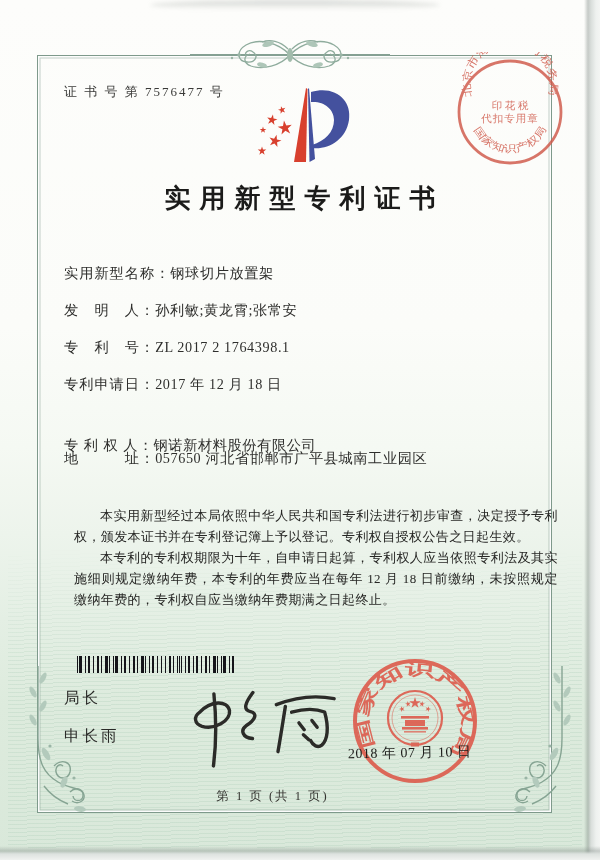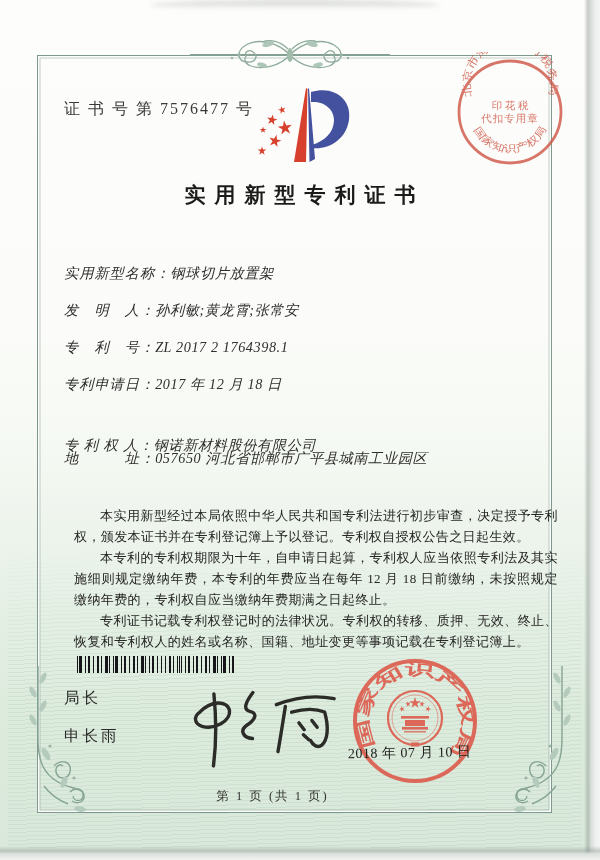--- a/index.html
+++ b/index.html
@@ -35,29 +35,29 @@
   .scan-smudge{
     position:absolute;left:150px;top:0px;width:290px;height:10px;
     background:linear-gradient(180deg,rgba(140,148,143,.38),rgba(140,148,143,0));
     filter:blur(2px);border-radius:50%;
   }
   .ornament-top{position:absolute;left:190px;top:33px;width:200px;height:44px;}
   .corner{position:absolute;width:72px;height:150px;}
   .corner.left{left:24px;top:666px;}
   .corner.right{left:504px;top:666px;transform:scaleX(-1);}
   .cert-number{
-    position:absolute;left:64px;top:99px;font-size:16px;letter-spacing:2px;color:#3a3a38;
+    position:absolute;left:64px;top:83px;font-size:13px;letter-spacing:2px;color:#3a3a38;
   }
   .logo{position:absolute;left:248px;top:82px;width:108px;height:100px;}
   .title{
     position:absolute;left:0;top:181px;width:600px;text-align:center;
-    font-size:21px;font-weight:600;letter-spacing:9px;color:#1b1b1a;text-indent:9px;
+    font-size:26px;font-weight:600;letter-spacing:9px;color:#1b1b1a;text-indent:9px;
   }
   .fields{position:absolute;left:64px;top:0;width:490px;}
-  .frow{position:absolute;left:0;white-space:nowrap;font-size:14.2px;color:#2e2e2c;font-style:italic;}
+  .frow{position:absolute;left:0;white-space:nowrap;font-size:14.2px;color:#2e2e2c;}
   .frow .lab{letter-spacing:1px;}
   .frow .val{letter-spacing:0.6px;}
   .f0{top:264px;} .f1{top:301px;} .f2{top:338px;} .f3{top:375px;} .f4{top:412px;margin-top:24px;} .f5{top:449px;}
   .grant-row{position:absolute;left:64px;top:483px;width:490px;font-size:14.2px;color:#2e2e2c;white-space:nowrap;}
   .grant-number{position:absolute;left:248px;top:0;}
   .body-text{
     position:absolute;left:74px;top:505px;width:484px;
     font-size:13px;line-height:21px;color:#262624;text-align:justify;
   }
   .body-text p{margin:0;text-indent:2em;letter-spacing:0.4px;}
@@ -169,21 +169,20 @@
     <div class="frow f2"><span class="lab">专　利　号：</span><span class="val">ZL 2017 2 1764398.1</span></div>
     <div class="frow f3"><span class="lab">专利申请日：</span><span class="val">2017 年 12 月 18 日</span></div>
     <div class="frow f4"><span class="lab">专 利 权 人：</span><span class="val">钢诺新材料股份有限公司</span></div>
     <div class="frow f5"><span class="lab">地　　　址：</span><span class="val">057650 河北省邯郸市广平县城南工业园区</span></div>
   </div>
 
 
   <div class="body-text">
     <p>本实用新型经过本局依照中华人民共和国专利法进行初步审查，决定授予专利权，颁发本证书并在专利登记簿上予以登记。专利权自授权公告之日起生效。</p>
     <p>本专利的专利权期限为十年，自申请日起算，专利权人应当依照专利法及其实施细则规定缴纳年费，本专利的年费应当在每年 12 月 18 日前缴纳，未按照规定缴纳年费的，专利权自应当缴纳年费期满之日起终止。</p>
-    <p>专利证书记载专利权登记时的法律状况。专利权的转移、质押、无效、终止、恢复和专利权人的姓名或名称、国籍、地址变更等事项记载在专利登记簿上。</p>
   </div>
 
   <div class="barcode"></div>
 
   <div class="officer t">局长</div>
   <div class="officer n">申长雨</div>
 
   <svg class="signature" viewBox="0 0 172 104" aria-label="申长雨">
     <g fill="none" stroke="#2b2b28" stroke-width="3.4" stroke-linecap="round" stroke-linejoin="round">
       <path d="M18,38 C30,26 46,27 48,37 C49,48 32,56 20,52 C12,49 12,42 18,38"></path>

